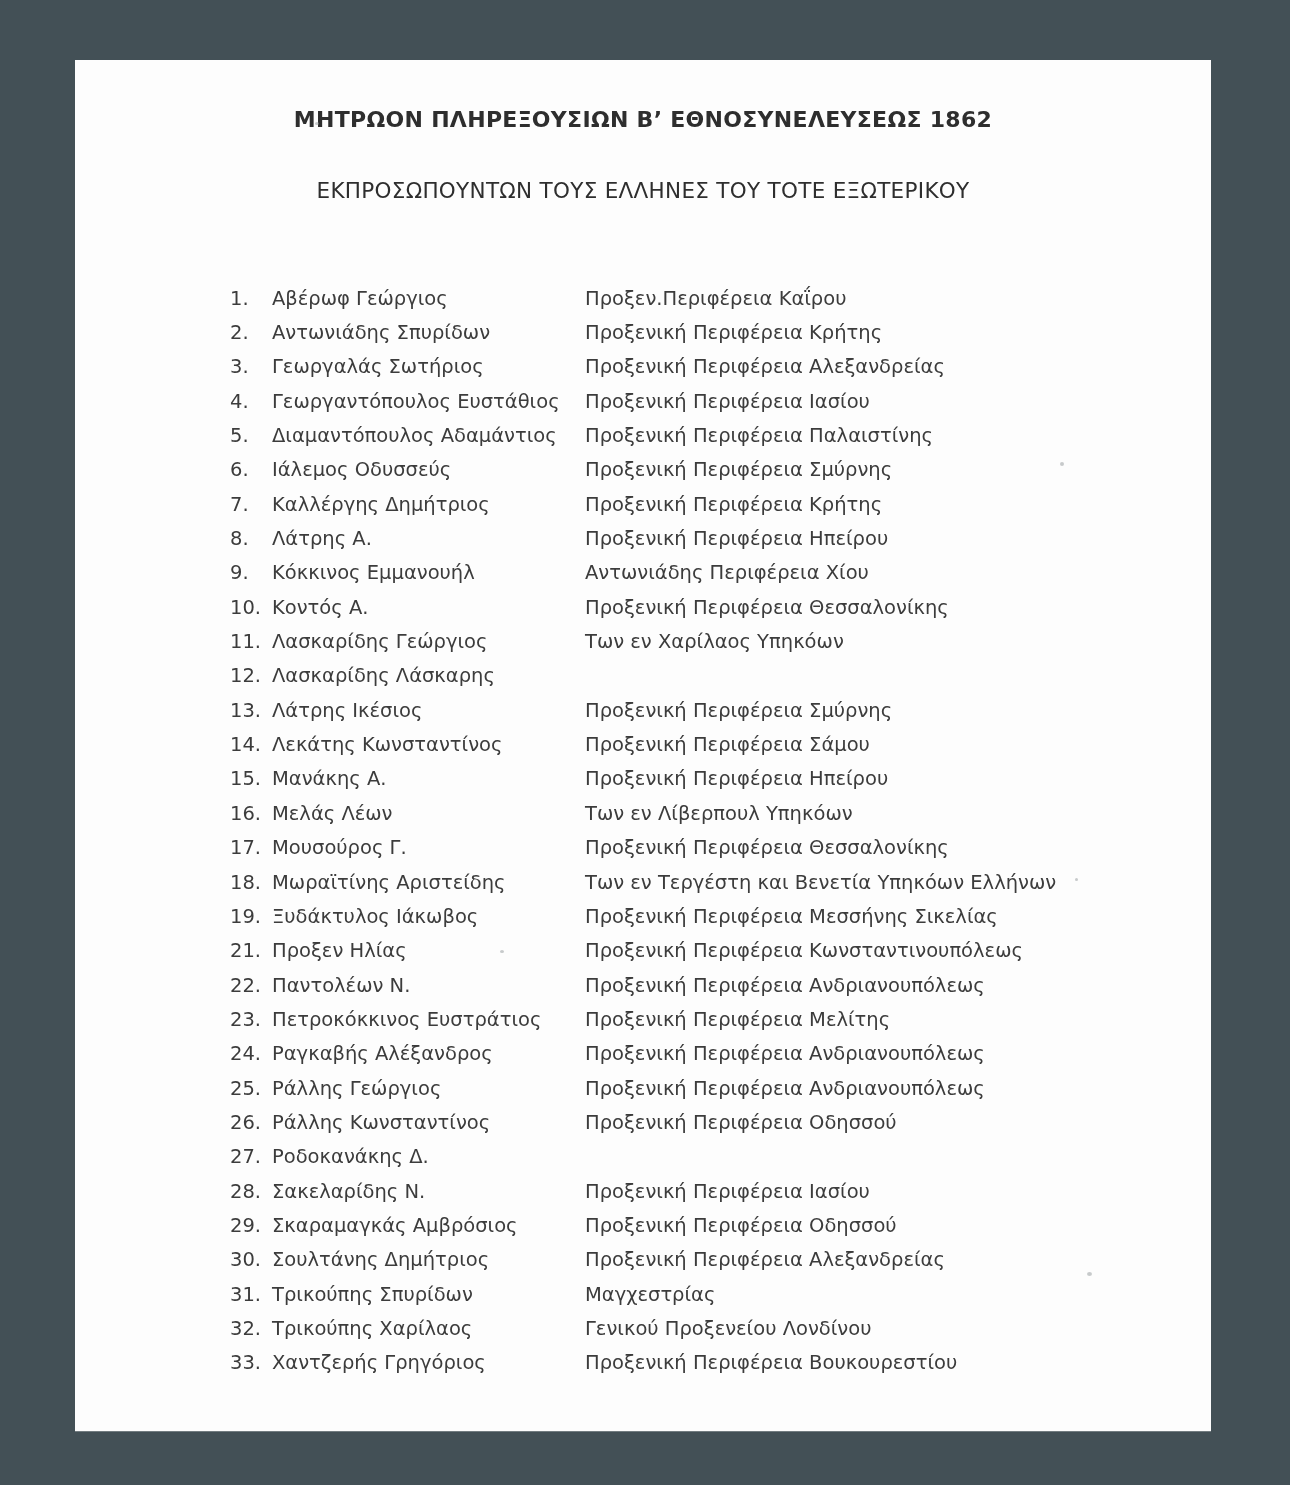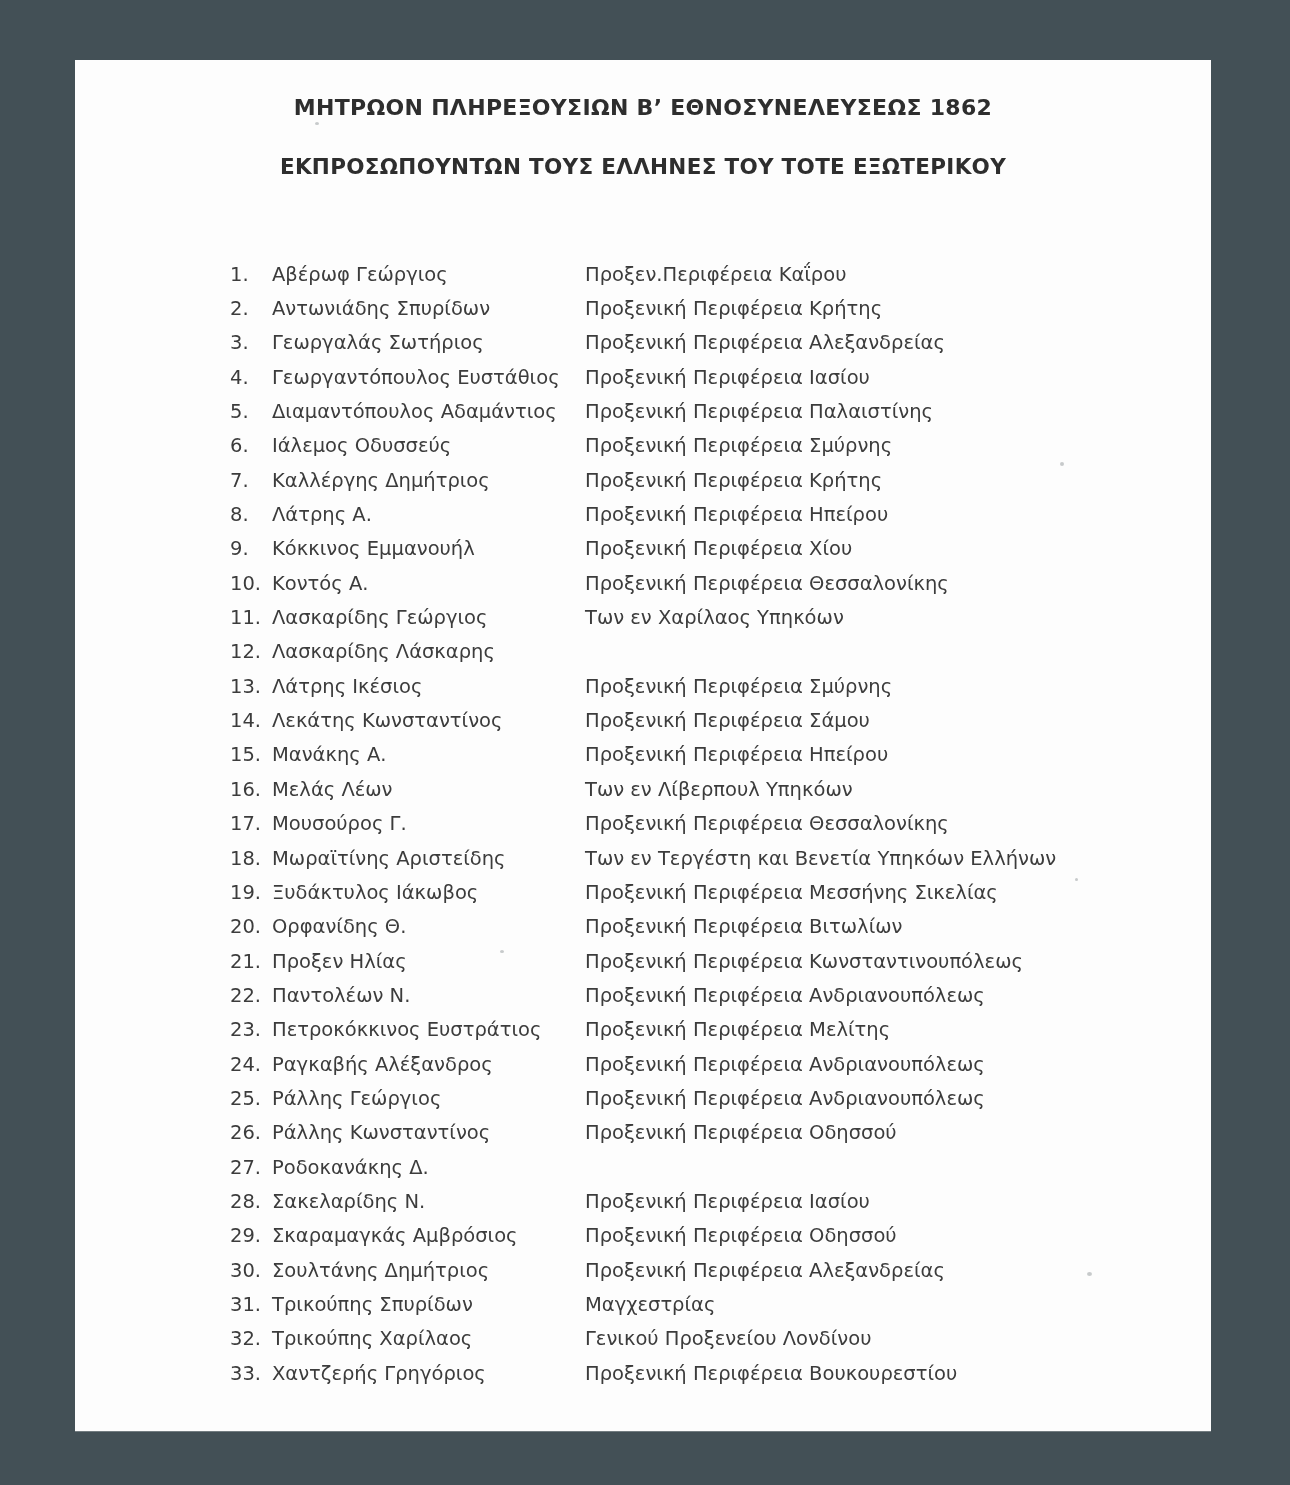--- a/index.html
+++ b/index.html
@@ -19,36 +19,36 @@
   .paper {
     position: absolute;
     left: 75px;
     top: 60px;
     width: 1136px;
     height: 1371px;
     background: #fdfdfd;
     box-shadow: 0 1px 0 rgba(255,255,255,0.25);
   }
   .doc-title {
-    margin: 4px;
+    margin: 16px;
     padding-top: 31px;
     text-align: center;
     font-size: 22px;
     line-height: 26px;
     font-weight: bold;
     color: #2e2e2e;
     letter-spacing: 0.3px;
   }
   .doc-subtitle {
     margin: 0;
     padding-top: 29px;
     text-align: center;
     font-size: 21.5px;
     line-height: 26px;
-    font-weight: bold;
+    font-weight: normal;
     color: #2e2e2e;
     letter-spacing: 0.3px;
   }
   .delegate-list {
     margin-left: 155px;
     margin-right: 40px;
     margin-top: 77px;
   }
   .row {
     display: flex;
@@ -133,21 +133,21 @@
 
   <div class="row">
     <span class="num">8.</span>
     <span class="name">Λάτρης Α.</span>
     <span class="region">Προξενική Περιφέρεια Ηπείρου</span>
   </div>
 
   <div class="row">
     <span class="num">9.</span>
     <span class="name">Κόκκινος Εμμανουήλ</span>
-    <span class="region">Προξενική Περιφέρεια Χίου</span>
+    <span class="region">Αντωνιάδης Περιφέρεια Χίου</span>
   </div>
 
   <div class="row">
     <span class="num">10.</span>
     <span class="name">Κοντός Α.</span>
     <span class="region">Προξενική Περιφέρεια Θεσσαλονίκης</span>
   </div>
 
   <div class="row">
     <span class="num">11.</span>
@@ -195,25 +195,20 @@
     <span class="name">Μωραϊτίνης Αριστείδης</span>
     <span class="region">Των εν Τεργέστη και Βενετία Υπηκόων Ελλήνων</span>
   </div>
 
   <div class="row">
     <span class="num">19.</span>
     <span class="name">Ξυδάκτυλος Ιάκωβος</span>
     <span class="region">Προξενική Περιφέρεια Μεσσήνης Σικελίας</span>
   </div>
 
-  <div class="row">
-    <span class="num">20.</span>
-    <span class="name">Ορφανίδης Θ.</span>
-    <span class="region">Προξενική Περιφέρεια Βιτωλίων</span>
-  </div>
 
   <div class="row">
     <span class="num">21.</span>
     <span class="name">Προξεν Ηλίας</span>
     <span class="region">Προξενική Περιφέρεια Κωνσταντινουπόλεως</span>
   </div>
 
   <div class="row">
     <span class="num">22.</span>
     <span class="name">Παντολέων Ν.</span>

